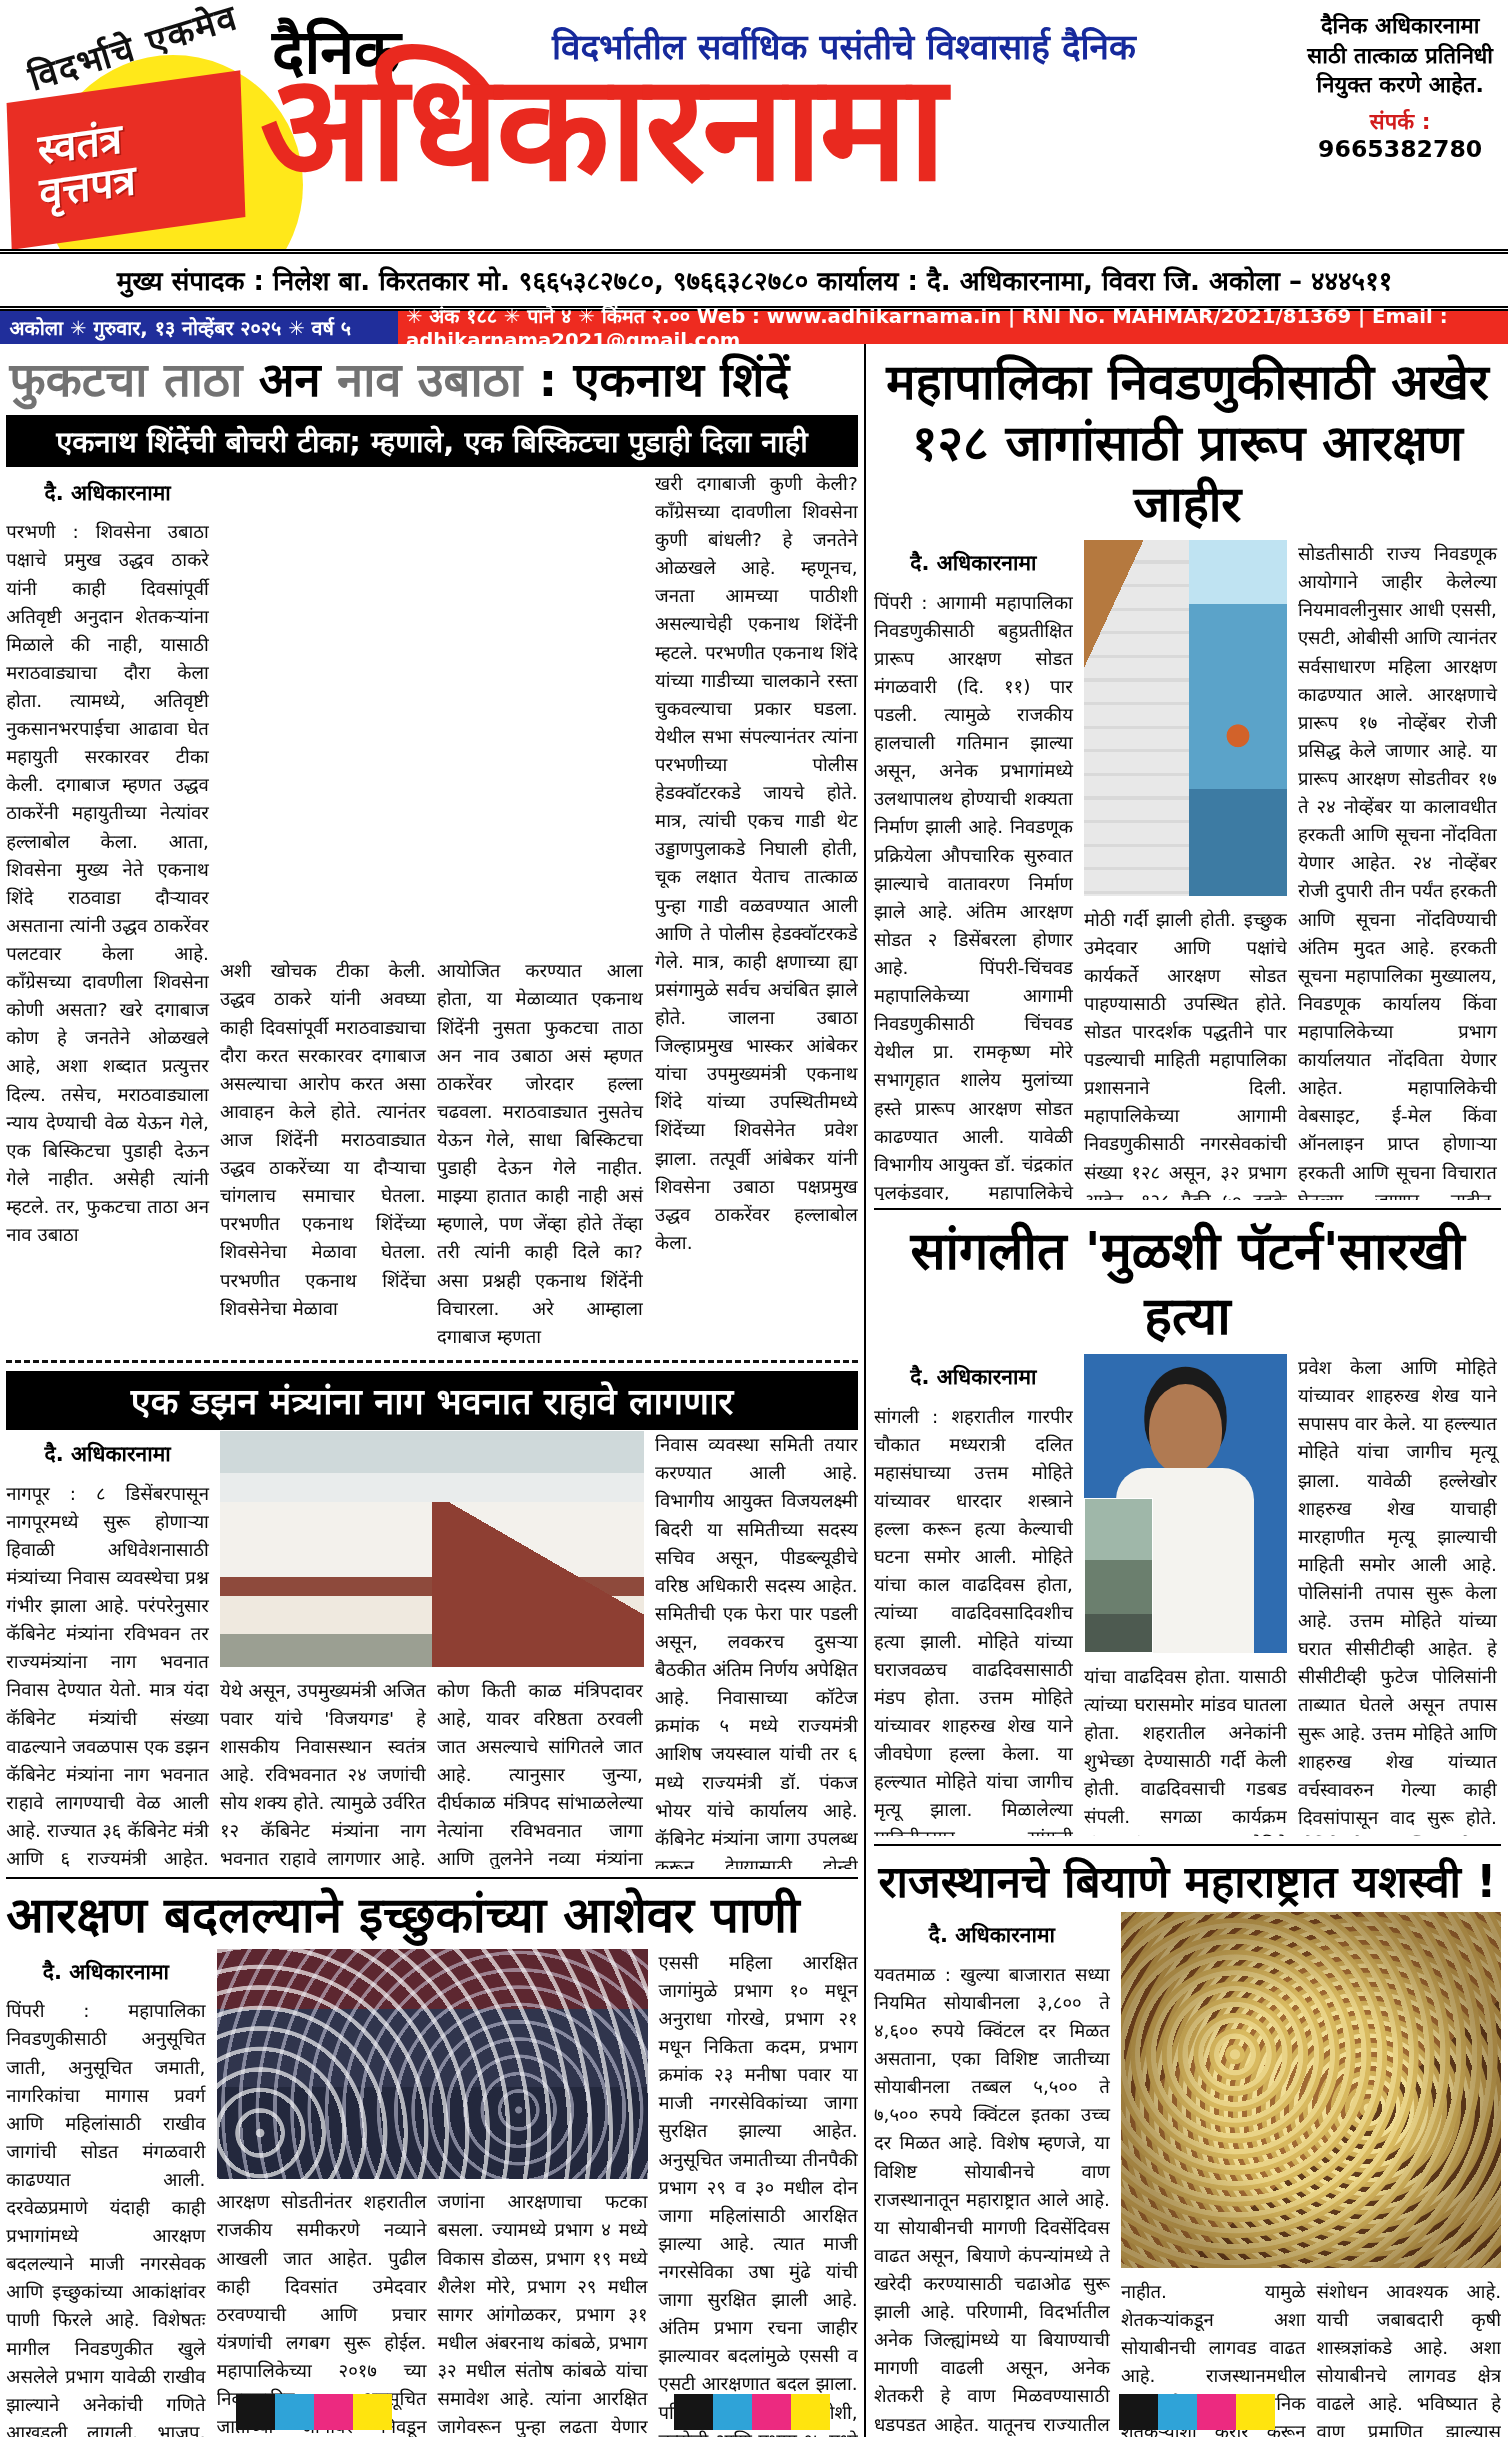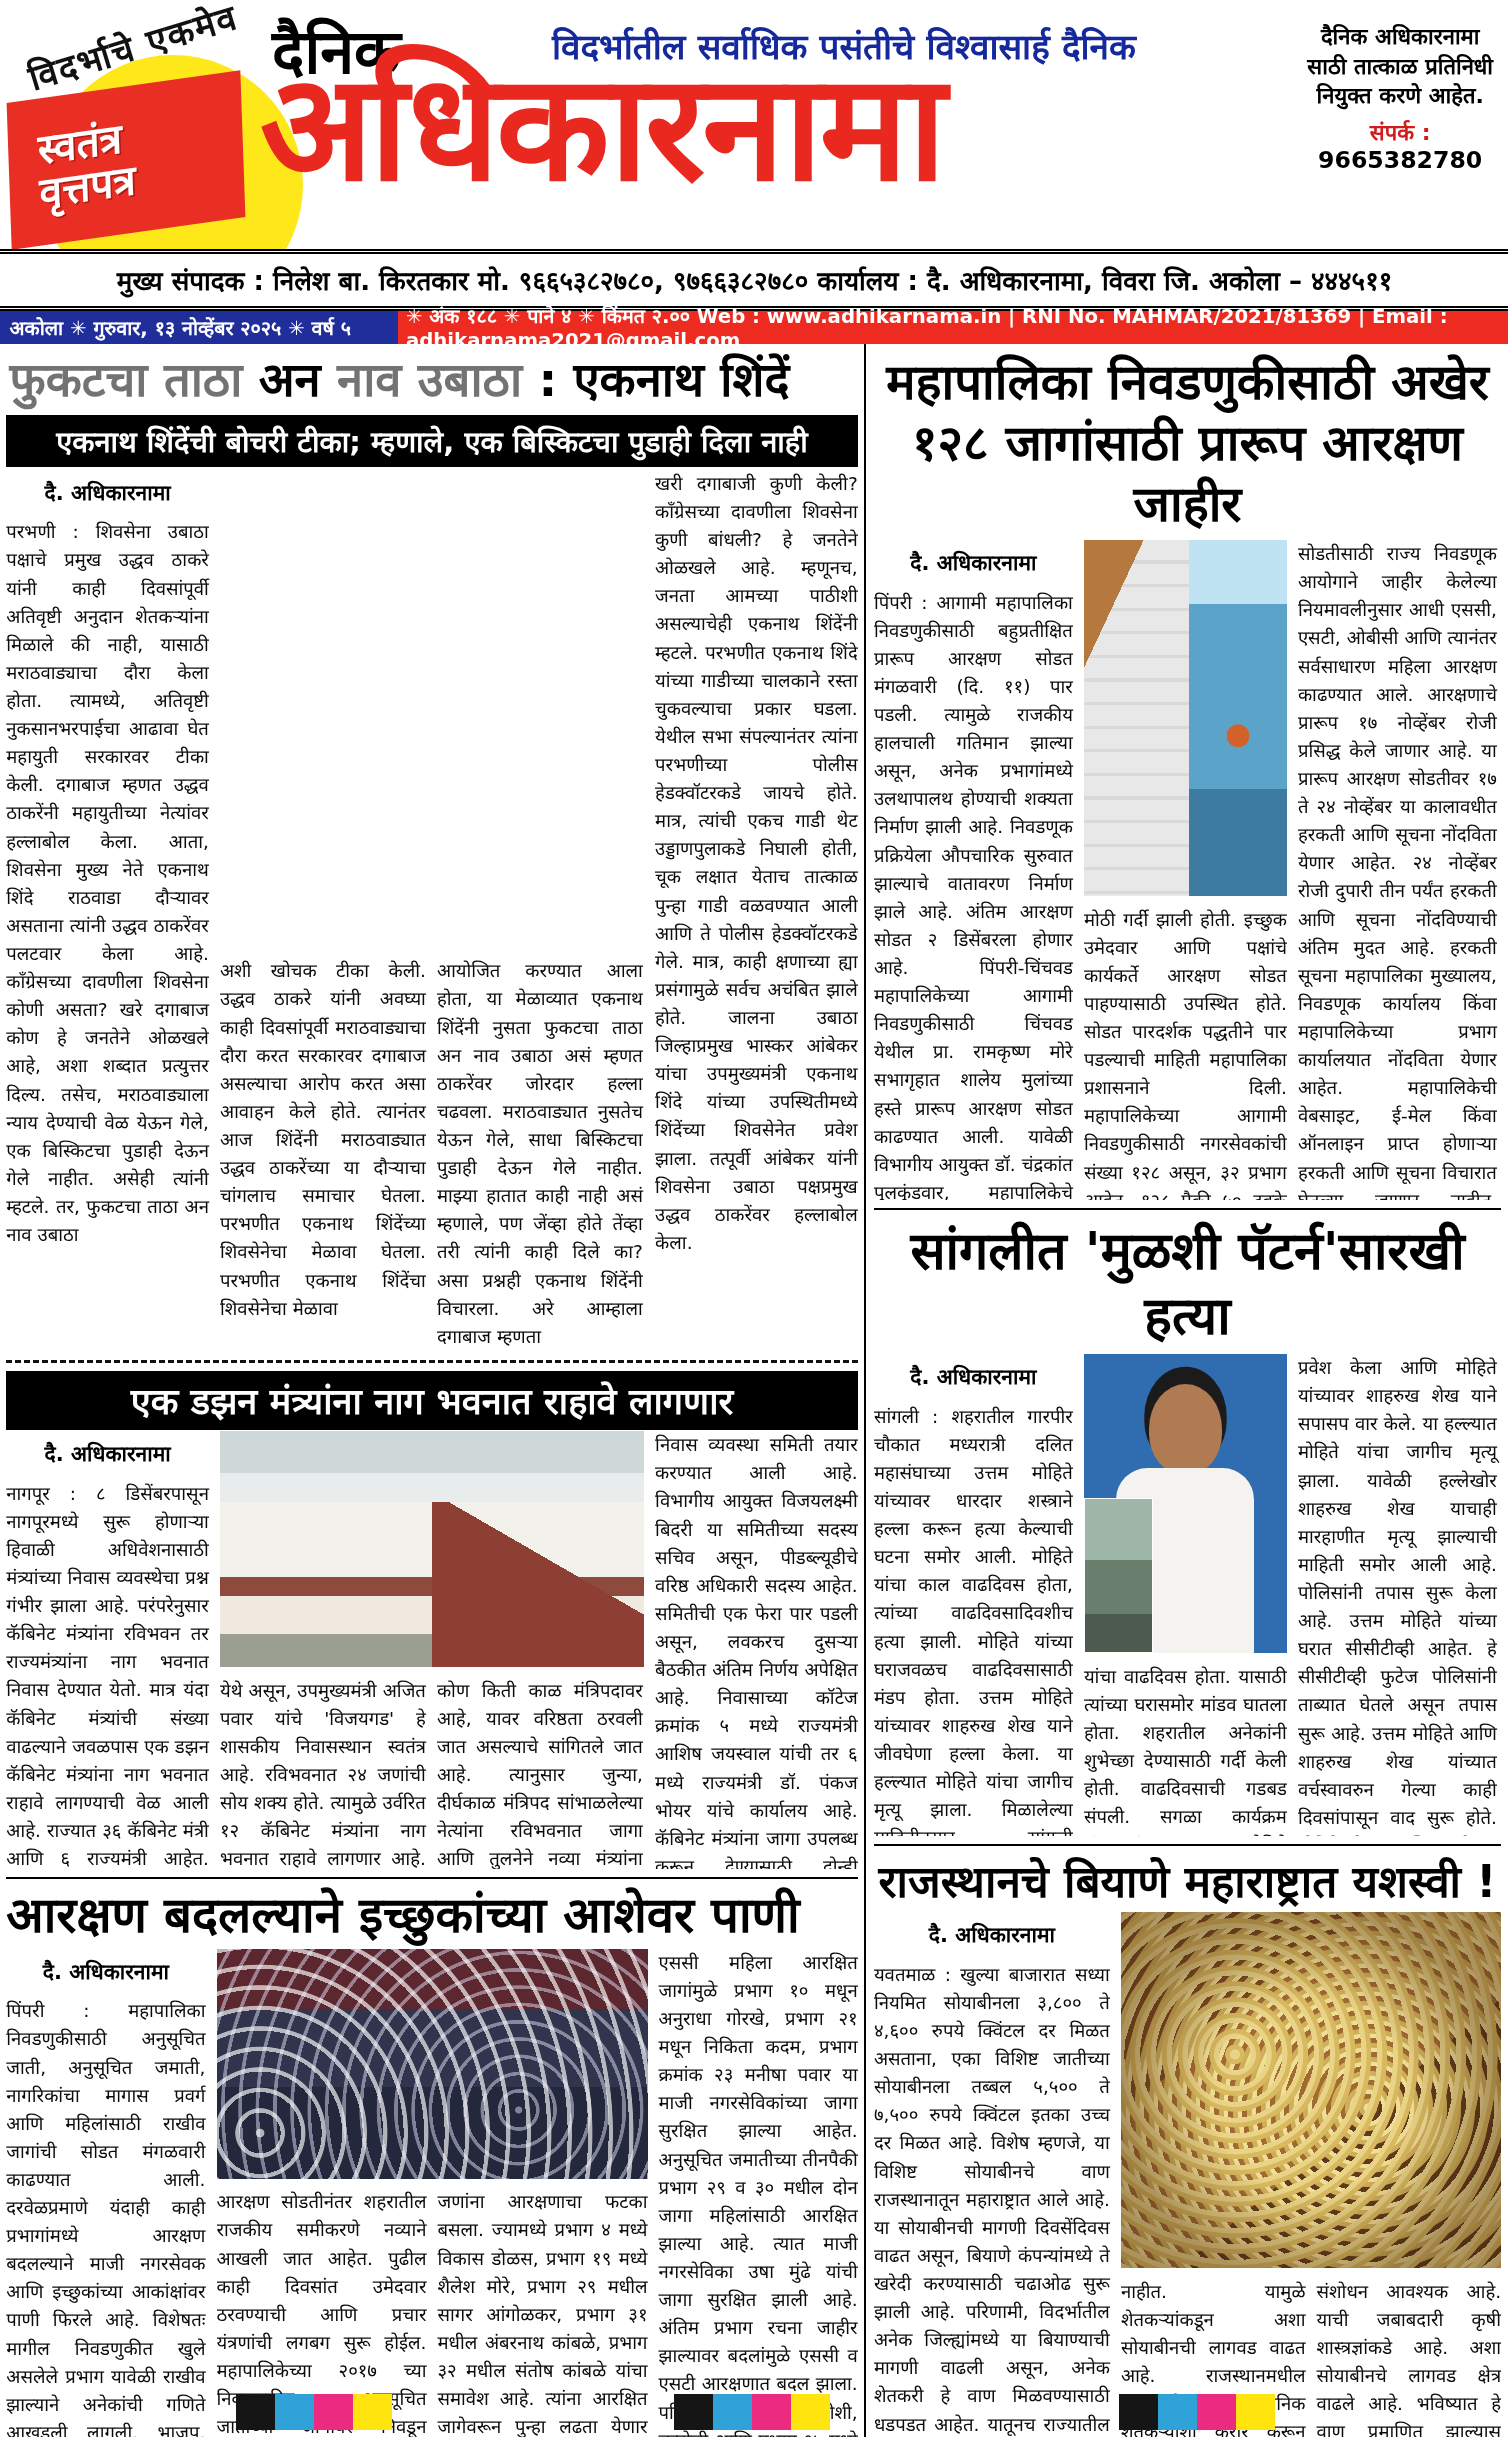--- a/index.html
+++ b/index.html
@@ -8,21 +8,21 @@
 
   
   #masthead { position:relative; height:249px; overflow:hidden; }
   .sun { position:absolute; left:43px; top:55px; width:260px; height:260px; border-radius:50%; background:#ffe81a; }
   .corner-arc { position:absolute; left:22px; top:6.3px; width:331px; font-size:35px; font-weight:bold; color:#111; transform:rotate(-17deg); letter-spacing:1.6px; }
   .badge { position:absolute; left:7.9px; top:87px; width:236px; height:146px; background:#e92e24; transform:rotate(-8deg) skewX(-6deg); display:flex; flex-direction:column; justify-content:center; padding-left:30px; }
   .badge div { color:#fff; font-size:41px; font-weight:bold; line-height:1.05; text-shadow:1.6px 1.6px 0 #b01a12; }
   .daily { position:absolute; left:272px; top:7.9px; font-size:61px; font-weight:bold; color:#000; }
   .big-title { position:absolute; left:260px; top:47px; font-size:148px; font-weight:bold; color:#e9291f; letter-spacing:-3.2px; line-height:1.1; }
   .tagline { position:absolute; left:552px; top:22px; font-size:35px; font-weight:bold; color:#16299c; }
-  .notice-box { position:absolute; right:6.3px; top:22px; width:205px; text-align:center; }
+  .notice-box { position:absolute; right:6.3px; top:11px; width:205px; text-align:center; }
   .notice-box .n1 { font-size:22px; font-weight:bold; color:#000; line-height:1.35; }
   .notice-box .n2 { font-size:22px; font-weight:bold; color:#d21c1c; margin-top:4.7px; }
   .notice-box .n3 { font-size:23.6px; font-weight:bold; color:#000; }
 
   
   #editor-band { border-top:5.5px double #000; border-bottom:5.5px double #000; padding:7.9px 11px; text-align:center; font-size:26px; font-weight:bold; color:#000; }
 
   
   #dateline { display:flex; height:33px; font-weight:bold; color:#fff; }
   #dateline .dl-left { background:#202e9b; width:398px; display:flex; align-items:center; padding-left:9.5px; font-size:19.7px;text-align:right; }

